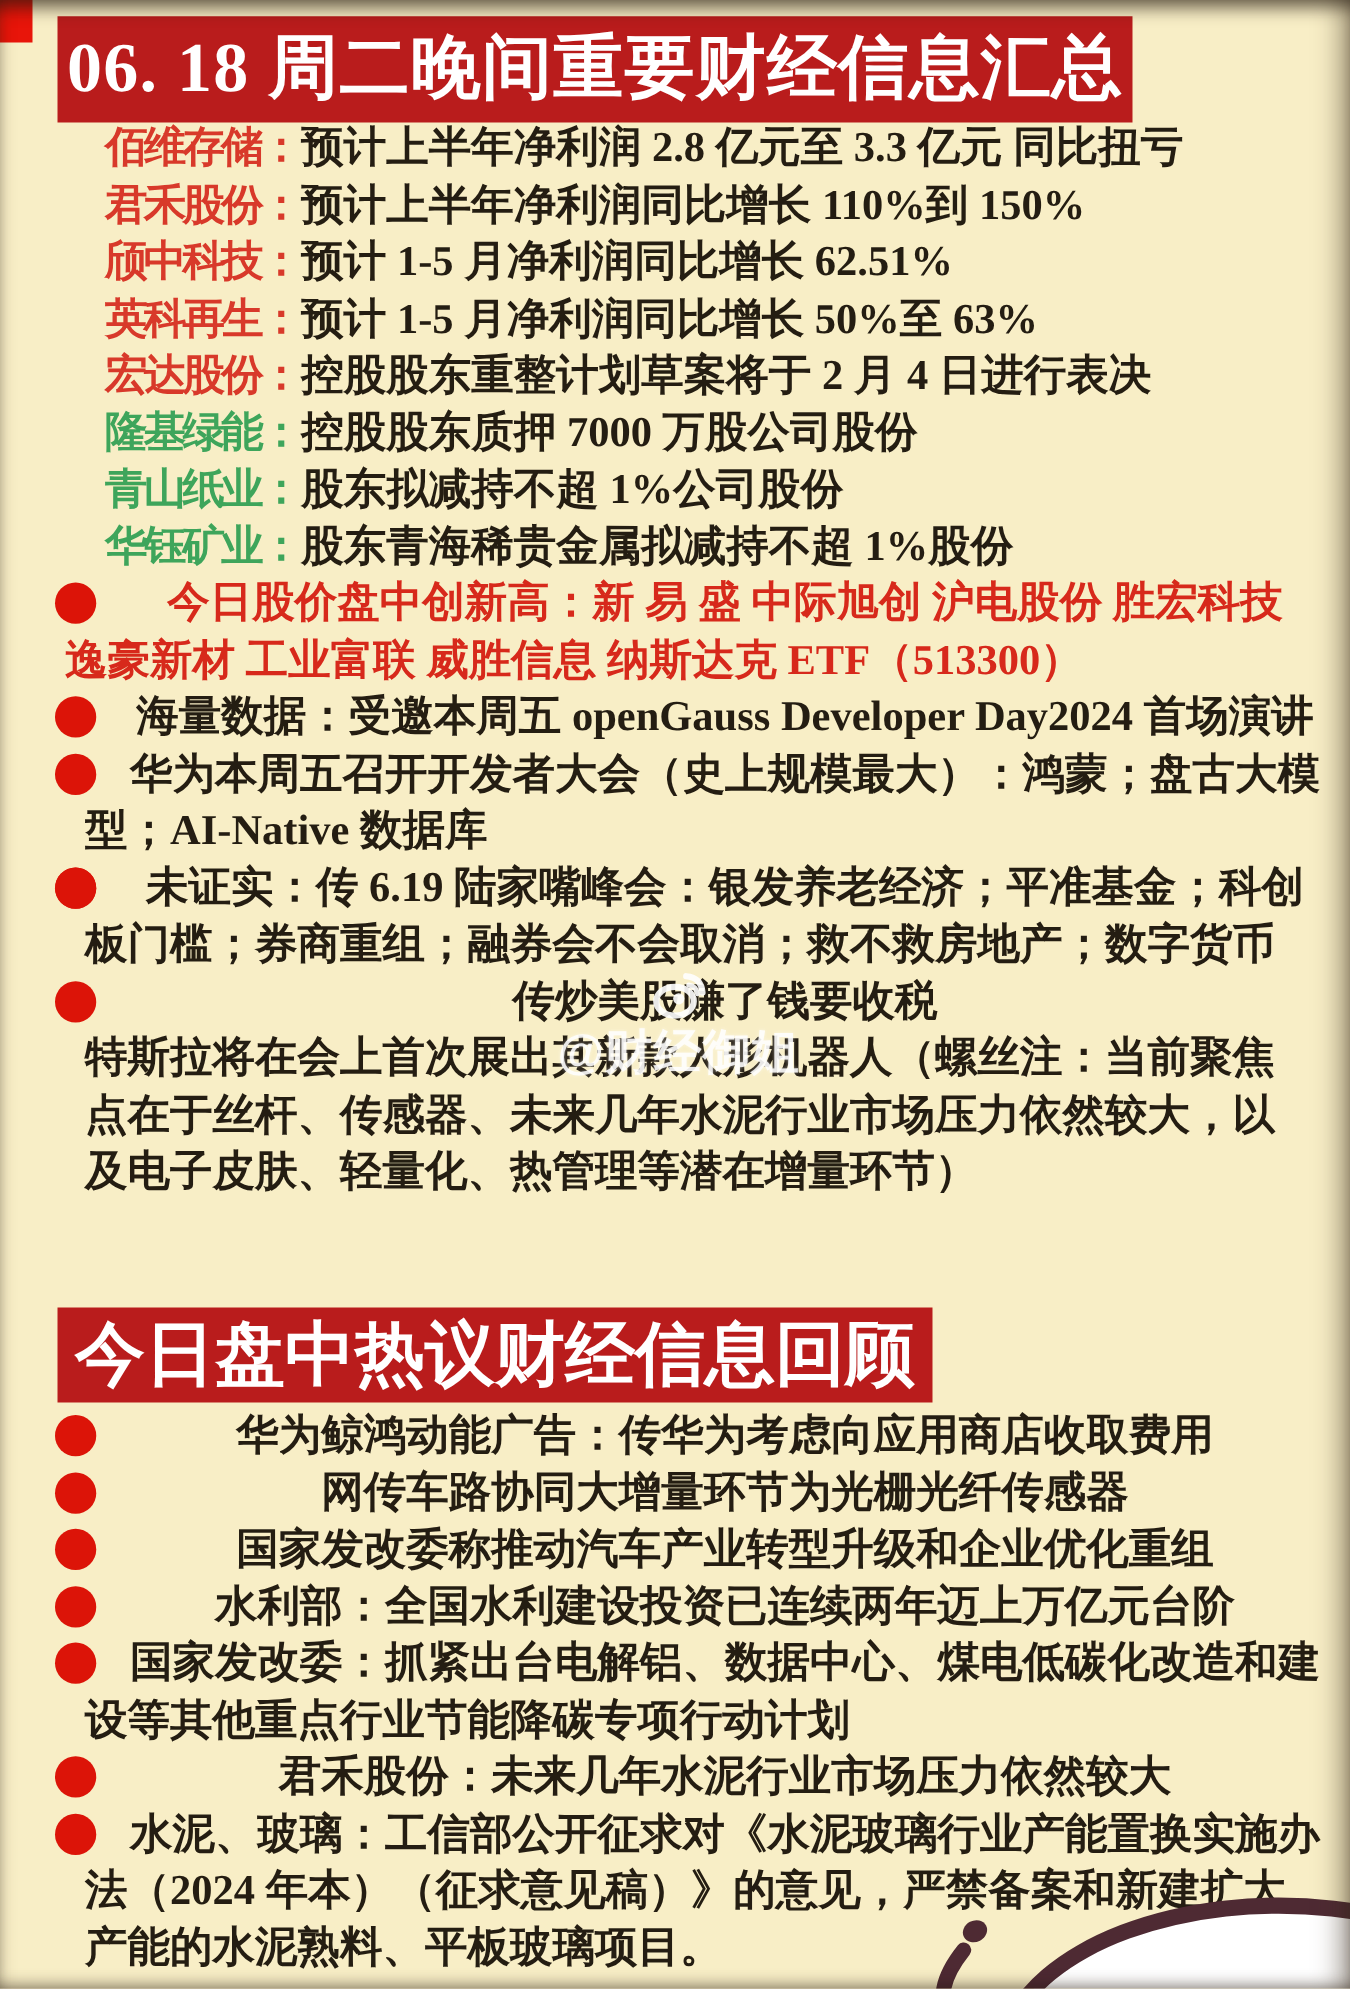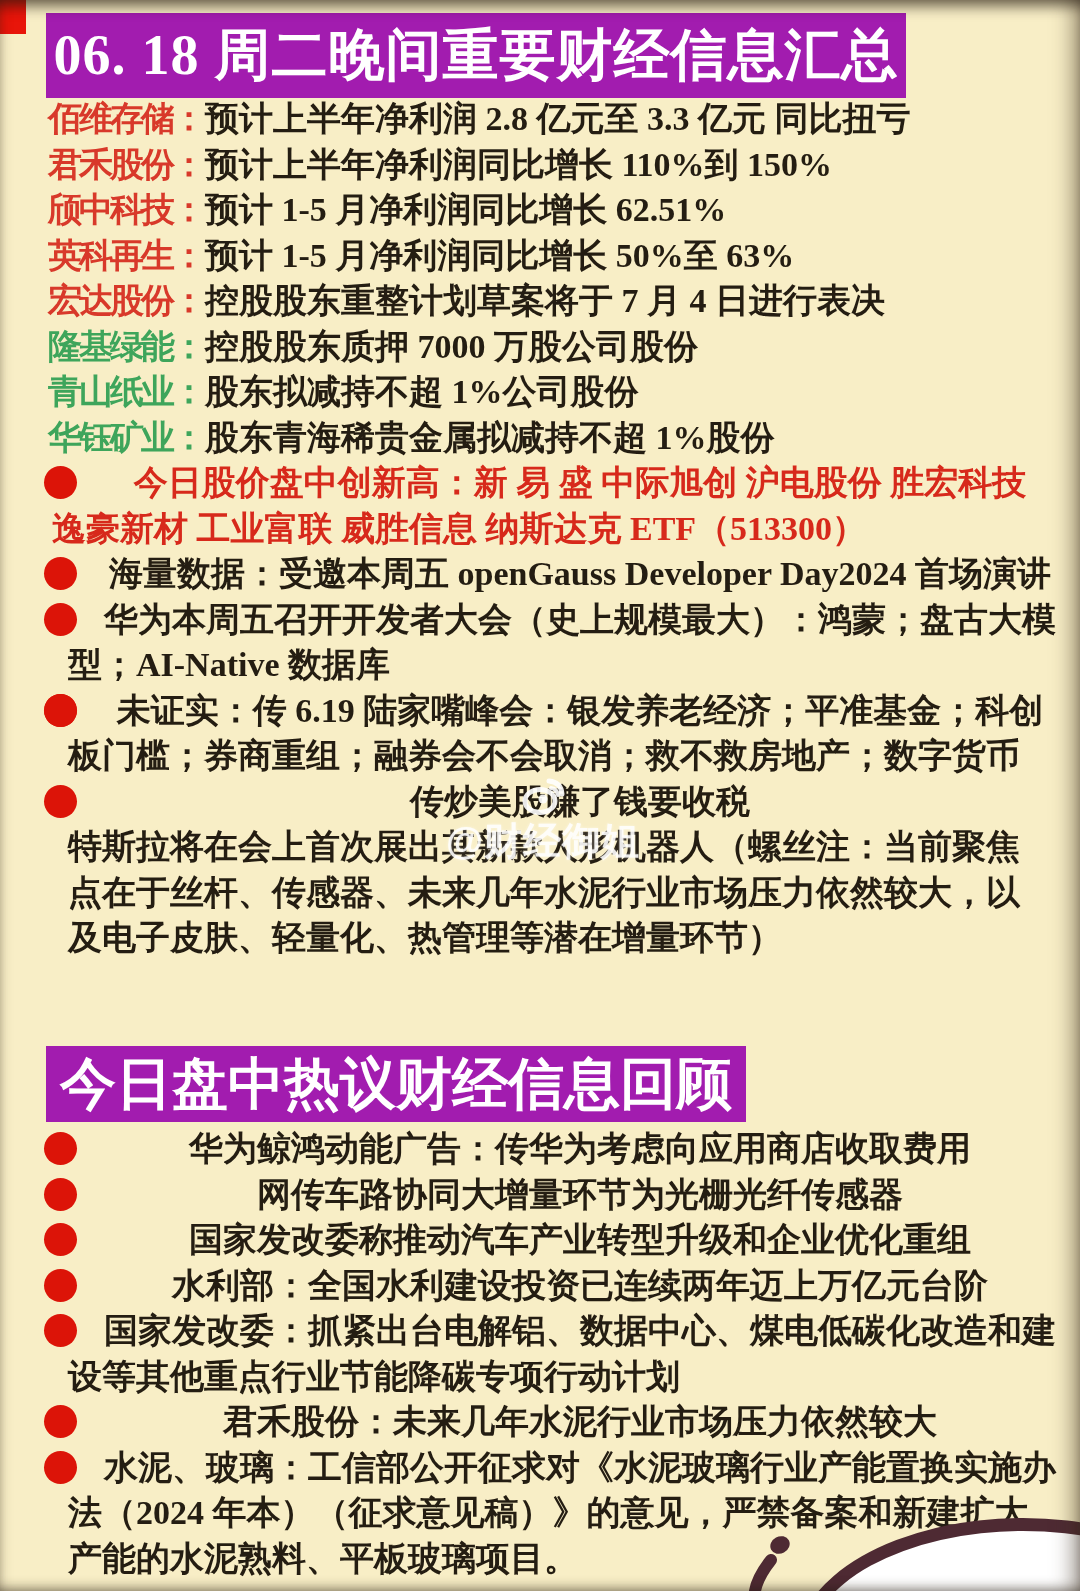--- a/index.html
+++ b/index.html
@@ -19,31 +19,31 @@
       inset 0 14px 14px -8px rgba(35,25,15,.65),
       inset -18px 0 22px -12px rgba(60,45,30,.55),
       inset 0 -10px 12px -8px rgba(35,25,15,.5),
       inset 10px 0 14px -10px rgba(60,45,30,.25);
   }
   .corner-mark{
     position:absolute;left:0;top:0;width:26px;height:34px;
     background:#e8150a;z-index:2;
   }
   .title-band{
-    position:absolute;background:#a21caf;color:#ffffff;
+    position:absolute;background:#b91c1c;color:#ffffff;
     text-align:center;white-space:nowrap;z-index:1;
   }
   .title-1{left:46px;top:13px;width:860px;height:85px;line-height:85px;font-size:56px;letter-spacing:1px;}
   .title-2{left:46px;top:1046px;width:700px;height:76px;line-height:76px;font-size:56px;}
   .list{position:absolute;left:0;width:1080px;z-index:1;}
   .list-a{top:96px;}
   .list-b{top:1126px;}
   .row{position:relative;line-height:45.5px;font-size:34px;white-space:nowrap;}
   .stock{padding-left:48px;}
-  .stock-label{display:inline-block;width:157px;letter-spacing:-3px;}
+  .stock-label{display:inline-block;width:157px;letter-spacing:-3px;margin-left:36px;}
   .c-red{color:#d8392a;}
   .c-green{color:#3ea55b;}
   .bullet{padding-left:80px;text-align:center;}
   .cont{padding-left:68px;}
   .cont-deep{padding-left:52px;}
   .dot{
     position:absolute;left:44px;top:6px;width:33px;height:33px;
     border-radius:50%;background:#dc1408;
   }
   .red-text{color:#d7291b;}
@@ -71,21 +71,21 @@
 
   <div class="corner-mark"></div>
 
   <div class="title-band title-1">06. 18 周二晚间重要财经信息汇总</div>
 
   <div class="list list-a">
       <div class="row stock"><span class="stock-label c-red">佰维存储：</span><span class="stock-text">预计上半年净利润 2.8 亿元至 3.3 亿元 同比扭亏</span></div>
       <div class="row stock"><span class="stock-label c-red">君禾股份：</span><span class="stock-text">预计上半年净利润同比增长 110%到 150%</span></div>
       <div class="row stock"><span class="stock-label c-red">颀中科技：</span><span class="stock-text">预计 1-5 月净利润同比增长 62.51%</span></div>
       <div class="row stock"><span class="stock-label c-red">英科再生：</span><span class="stock-text">预计 1-5 月净利润同比增长 50%至 63%</span></div>
-      <div class="row stock"><span class="stock-label c-red">宏达股份：</span><span class="stock-text">控股股东重整计划草案将于 7 月 4 日进行表决</span></div>
+      <div class="row stock"><span class="stock-label c-red">宏达股份：</span><span class="stock-text">控股股东重整计划草案将于 2 月 4 日进行表决</span></div>
       <div class="row stock"><span class="stock-label c-green">隆基绿能：</span><span class="stock-text">控股股东质押 7000 万股公司股份</span></div>
       <div class="row stock"><span class="stock-label c-green">青山纸业：</span><span class="stock-text">股东拟减持不超 1%公司股份</span></div>
       <div class="row stock"><span class="stock-label c-green">华钰矿业：</span><span class="stock-text">股东青海稀贵金属拟减持不超 1%股份</span></div>
       <div class="row bullet red-text"><span class="dot"></span><span class="line-text">今日股价盘中创新高：新 易 盛 中际旭创 沪电股份 胜宏科技</span></div>
       <div class="row cont-deep red-text"><span class="line-text">逸豪新材 工业富联 威胜信息 纳斯达克 ETF（513300）</span></div>
       <div class="row bullet"><span class="dot"></span><span class="line-text">海量数据：受邀本周五 openGauss Developer Day2024 首场演讲</span></div>
       <div class="row bullet"><span class="dot"></span><span class="line-text">华为本周五召开开发者大会（史上规模最大）：鸿蒙；盘古大模</span></div>
       <div class="row cont"><span class="line-text">型；AI-Native 数据库</span></div>
       <div class="row bullet"><span class="dot"></span></div>
       <div class="row bullet"><span class="dot"></span><span class="line-text">未证实：传 6.19 陆家嘴峰会：银发养老经济；平准基金；科创</span></div>

